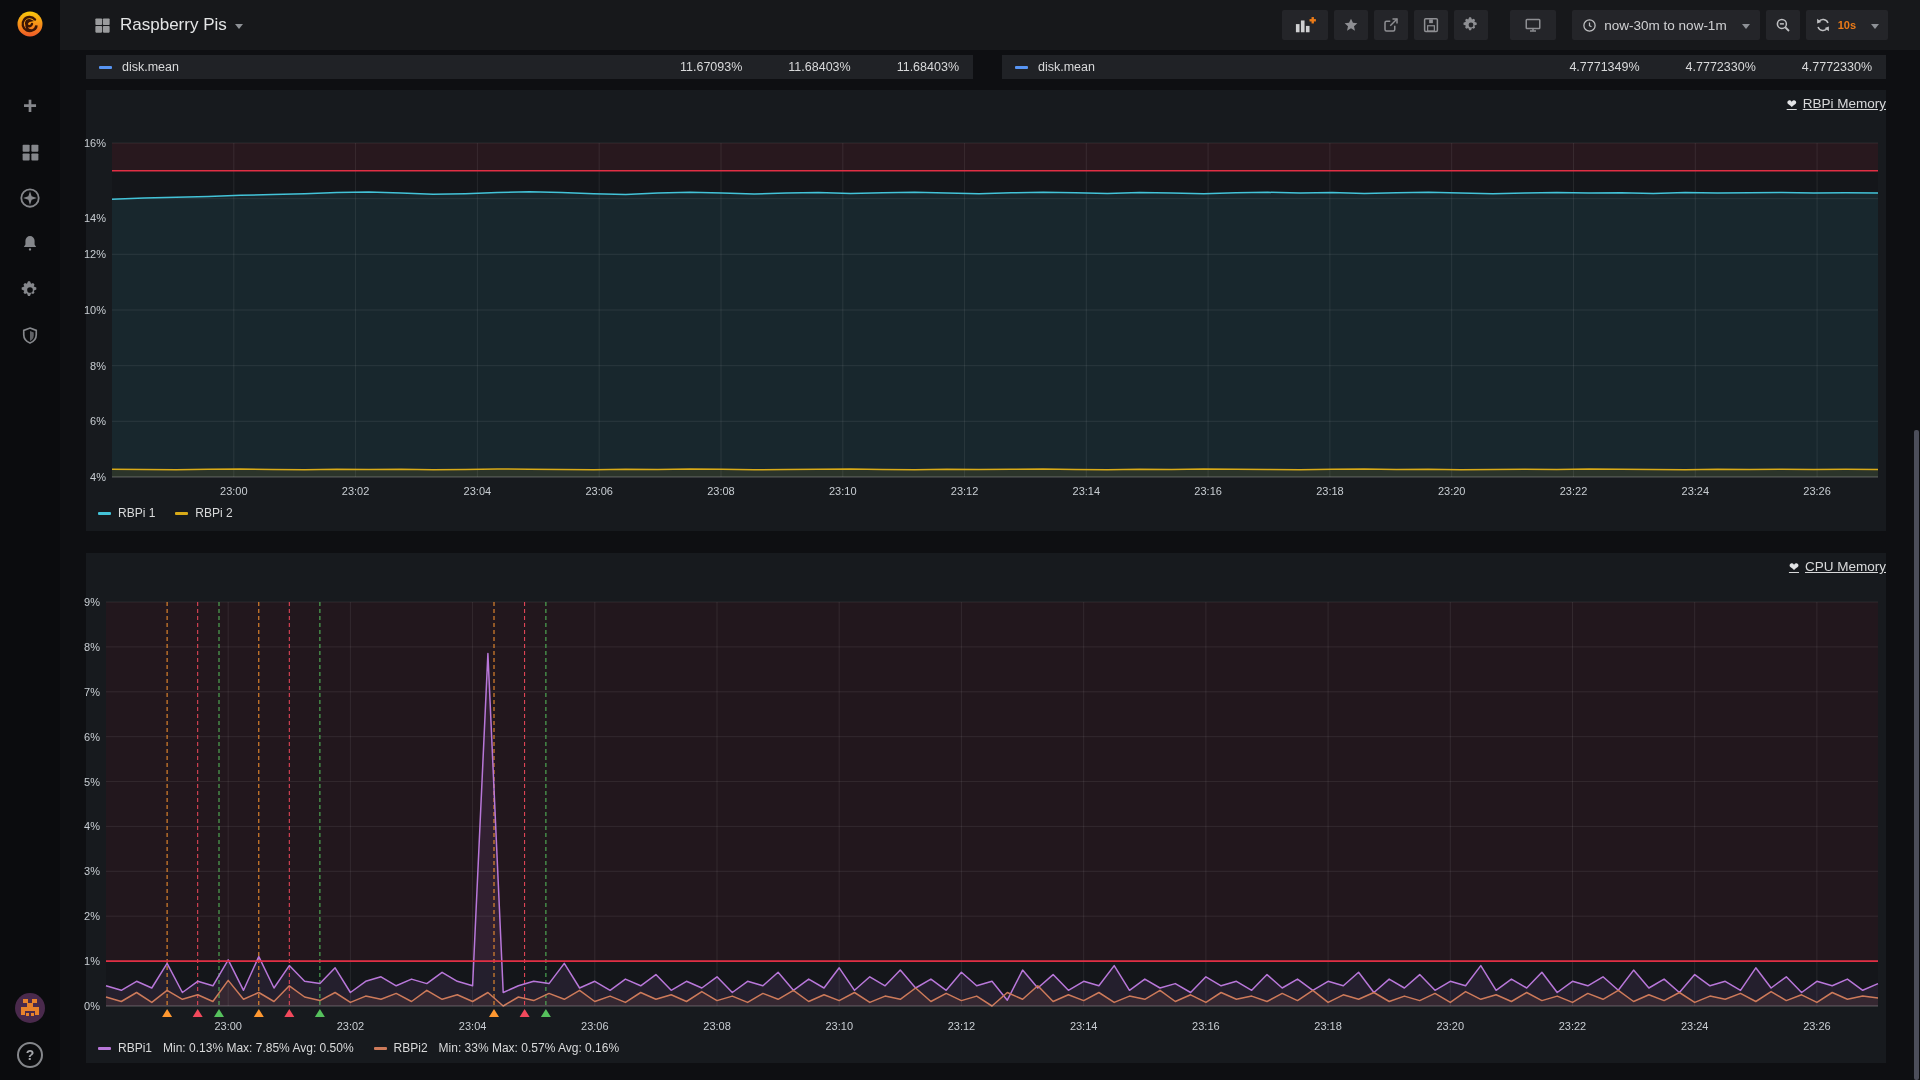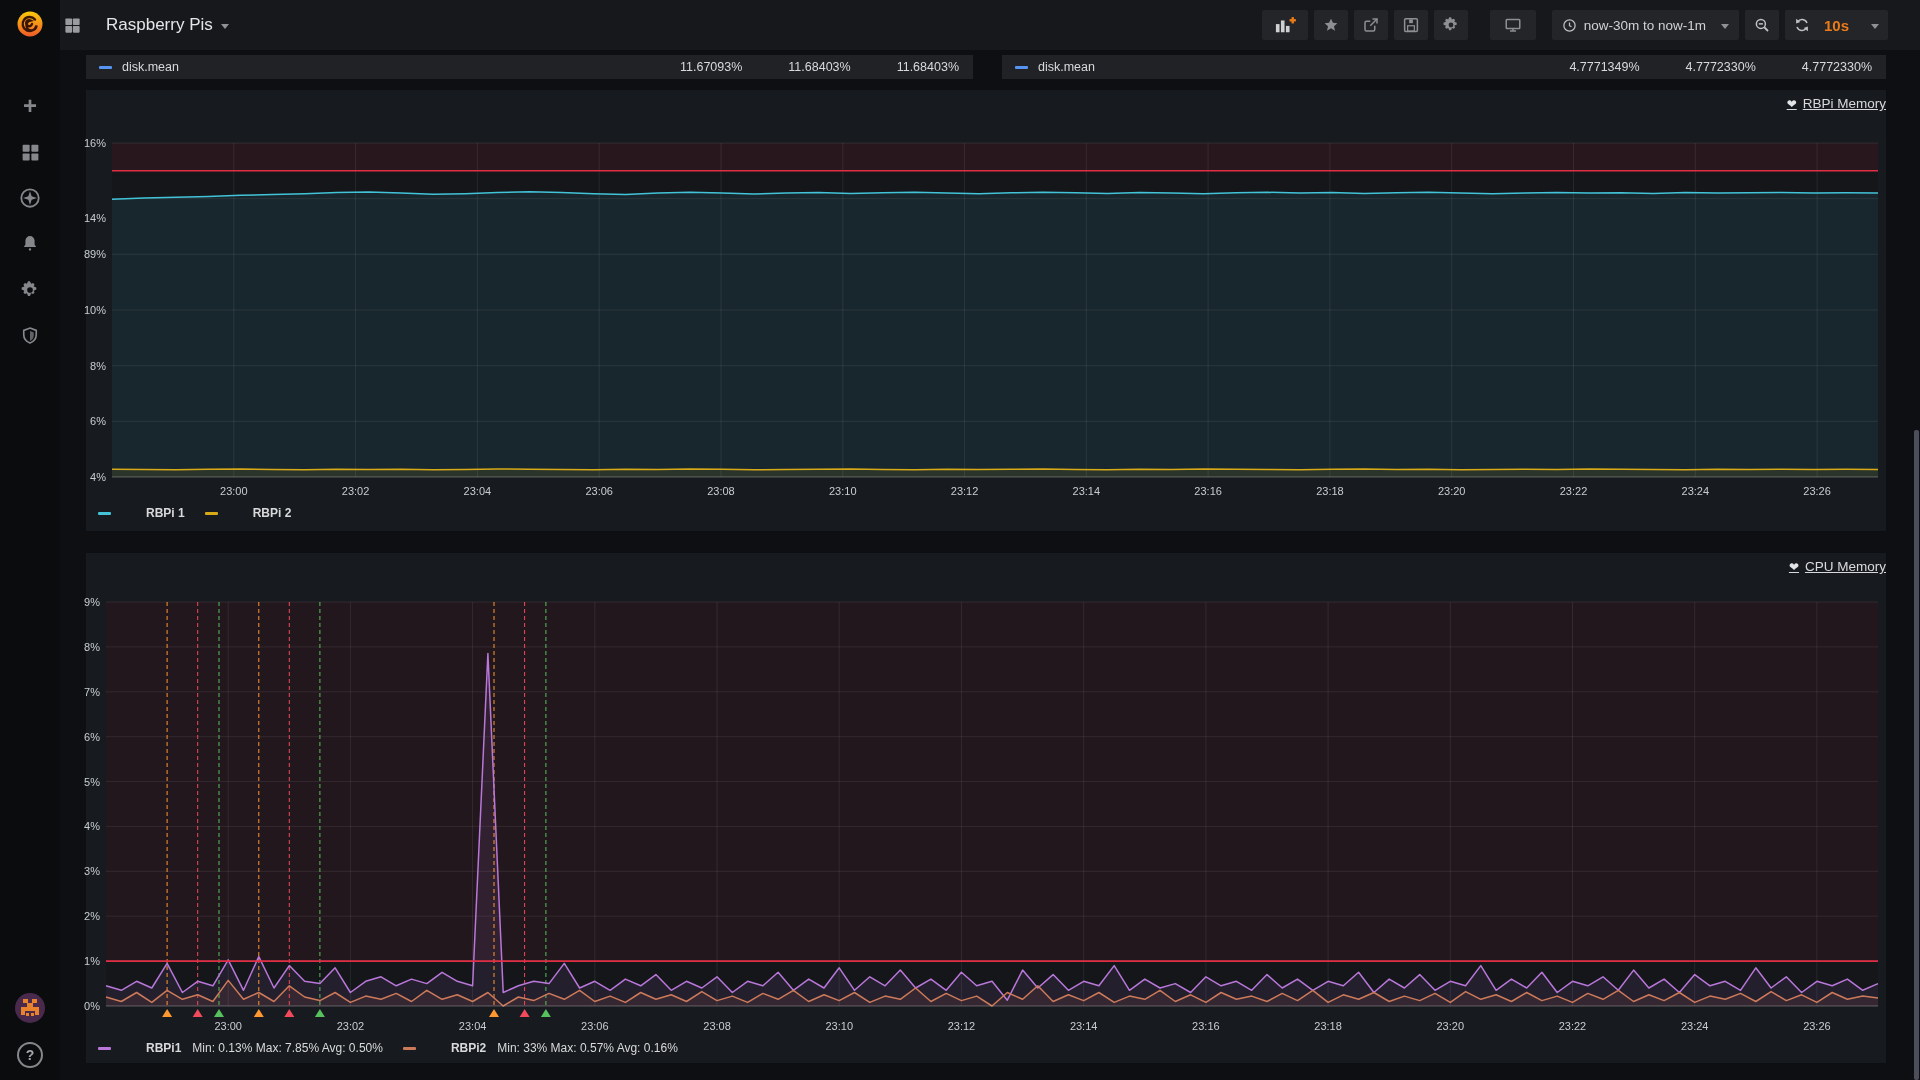--- a/index.html
+++ b/index.html
@@ -13,34 +13,34 @@
   .side-icons{margin-top:56px;display:flex;flex-direction:column;gap:24px;align-items:center;}
   .side-icon{width:22px;height:22px;display:flex;align-items:center;justify-content:center;color:#7d7f83;}
   .plus-glyph{font-size:24px;font-weight:bold;color:#85878b;line-height:20px;}
   .side-bottom{position:absolute;bottom:12px;left:0;width:60px;display:flex;flex-direction:column;
     align-items:center;gap:18px;}
   .help-circle{width:22px;height:22px;border:2px solid #85878b;border-radius:50%;color:#a5a7ab;
     font-size:14px;font-weight:bold;display:flex;align-items:center;justify-content:center;}
 
   
   .navbar{position:absolute;left:60px;top:0;right:0;height:50px;background:#17181b;z-index:4;}
-  .nav-left{position:absolute;left:3px;top:0;height:50px;display:flex;align-items:center;gap:24px;}
+  .nav-left{position:absolute;left:33px;top:0;height:50px;display:flex;align-items:center;gap:8px;}
   .nav-title-wrap{display:flex;align-items:center;cursor:pointer;}
   .nav-title{font-size:17px;color:#e4e5e6;}
   .caret{width:0;height:0;border-left:4px solid transparent;border-right:4px solid transparent;
     border-top:5px solid #8e9196;margin-left:8px;margin-top:3px;}
   .nav-right{position:absolute;right:32px;top:10px;display:flex;align-items:center;gap:6px;}
   .tool-btn{height:30px;min-width:34px;background:#242529;border-radius:2px;display:flex;
     align-items:center;justify-content:center;padding:0 7px;box-sizing:border-box;cursor:pointer;}
   .tool-btn.wide{min-width:46px;}
   .gap-left{margin-left:16px;}
   .time-btn{height:30px;background:#242529;border-radius:2px;display:flex;align-items:center;
     padding:0 10px;margin-left:10px;font-size:13.5px;color:#d0d1d3;gap:7px;cursor:pointer;}
   .refresh-btn{height:30px;background:#242529;border-radius:2px;display:flex;align-items:center;
-    padding:0 9px;font-size:15px;gap:14px;cursor:pointer;}
+    padding:0 9px;font-size:11px;gap:7px;cursor:pointer;}
   .refresh-interval{color:#eb7b18;font-weight:bold;}
 
   
   .dash{position:absolute;left:60px;top:50px;right:0;bottom:0;}
   .stat-panel{position:absolute;top:5px;height:24px;background:#202226;display:flex;align-items:center;
     font-size:12.5px;color:#d8d9da;}
   #stat1{left:26px;width:887px;}
   #stat2{left:942px;width:884px;}
   .stat-dash{width:13px;height:3px;background:#5794f2;margin:0 10px 0 13px;border-radius:1px;}
   .stat-values{margin-left:auto;display:flex;gap:46px;padding-right:14px;}
@@ -50,21 +50,21 @@
   #cpu-panel{left:26px;top:503px;width:1800px;height:510px;}
   .panel-title{position:absolute;top:6px;left:0;right:0;text-align:right;font-size:13.5px;
     color:#d8d9da;z-index:2;cursor:pointer;text-decoration:underline;}
   .heart{color:#e3e4e6;margin-right:6px;font-size:12px;}
 
   .ytick{position:absolute;font-size:11px;color:#c8cdd2;text-align:right;}
   .xtick{position:absolute;width:60px;text-align:center;font-size:11px;color:#c8cdd2;}
   .chart-legend{position:absolute;display:flex;gap:20px;font-size:12px;color:#d8d9da;align-items:center;}
   .legend-item{display:flex;align-items:center;gap:7px;cursor:pointer;}
   .legend-item i{display:inline-block;width:13px;height:3px;border-radius:1px;}
-  .legend-item b{font-weight:bold;margin-left:28px;}
+  .legend-item b{font-weight:normal;}
   .legend-item em{font-style:normal;margin-left:4px;}
 
   .scroll-thumb{position:absolute;right:1px;top:430px;width:5px;height:650px;background:#4c4e5a;
     border-radius:2px;z-index:6;}
   svg{display:block;}
 </style>
 </head>
 <body>
 
 <div class="app">
@@ -280,21 +280,21 @@
           <line x1="1705.1" y1="0" x2="1705.1" y2="334" stroke="rgba(255,255,255,0.08)"></line>
           <polyline points="0,56.2 32.1,55.1 64.2,54.3 96.3,53.4 128.4,52.3 160.5,51.5 192.7,50.7 224.8,49.5 256.9,49.0 289.0,50.1 321.1,51.2 353.2,50.7 385.3,49.5 417.4,48.7 449.5,49.5 481.6,50.7 513.7,51.5 545.9,50.1 578.0,49.3 610.1,50.1 642.2,50.9 674.3,50.1 706.4,49.5 738.5,50.4 770.6,49.8 802.7,49.3 834.8,50.1 866.9,50.7 899.1,49.8 931.2,49.3 963.3,49.8 995.4,50.4 1027.5,49.5 1059.6,50.1 1091.7,50.7 1123.8,49.8 1155.9,49.3 1188.0,50.1 1220.1,49.5 1252.3,50.4 1284.4,49.8 1316.5,49.3 1348.6,50.1 1380.7,50.7 1412.8,50.1 1444.9,49.5 1477.0,50.1 1509.1,49.8 1541.2,50.4 1573.3,49.5 1605.5,50.1 1637.6,49.8 1669.7,49.5 1701.8,50.1 1733.9,49.8 1766.0,50.1" fill="none" stroke="#43c3d8" stroke-width="1.5" stroke-linejoin="round"></polyline>
           <polyline points="0,326.2 32.1,326.5 64.2,326.8 96.3,326.2 128.4,325.9 160.5,326.5 192.7,326.8 224.8,326.2 256.9,326.5 289.0,326.2 321.1,326.8 353.2,326.5 385.3,325.9 417.4,326.2 449.5,326.5 481.6,326.8 513.7,326.2 545.9,326.5 578.0,325.9 610.1,326.2 642.2,326.8 674.3,326.5 706.4,326.2 738.5,325.9 770.6,326.5 802.7,326.8 834.8,326.2 866.9,326.5 899.1,326.2 931.2,325.9 963.3,326.5 995.4,326.8 1027.5,326.2 1059.6,326.5 1091.7,325.9 1123.8,326.2 1155.9,326.5 1188.0,326.8 1220.1,326.2 1252.3,325.9 1284.4,326.5 1316.5,326.2 1348.6,326.8 1380.7,326.5 1412.8,326.2 1444.9,326.5 1477.0,325.9 1509.1,326.2 1541.2,326.5 1573.3,326.8 1605.5,326.2 1637.6,326.5 1669.7,326.2 1701.8,326.5 1733.9,326.2 1766.0,326.5" fill="none" stroke="#d8aa18" stroke-width="1.5" stroke-linejoin="round"></polyline>
           <line x1="0" y1="27.8" x2="1766" y2="27.8" stroke="#e02f44" stroke-width="1.6"></line>
           <line x1="0" y1="334" x2="1766" y2="334" stroke="rgba(255,255,255,0.22)"></line>
         </svg>
         <div class="ytick" style="left: -20px; width: 40px; top: 381px;">4%</div>
         <div class="ytick" style="left: -20px; width: 40px; top: 325.333px;">6%</div>
         <div class="ytick" style="left: -20px; width: 40px; top: 269.667px;">8%</div>
         <div class="ytick" style="left: -20px; width: 40px; top: 214px;">10%</div>
-        <div class="ytick" style="left: -20px; width: 40px; top: 158.333px;">89%</div>
+        <div class="ytick" style="left: -20px; width: 40px; top: 158.333px;">12%</div>
         <div class="ytick" style="left: -20px; width: 40px; top: 102.667px; margin-top: 19px;">14%</div>
         <div class="ytick" style="left: -20px; width: 40px; top: 47px;">16%</div>
         <div class="xtick" style="left: 117.793px; top: 395px;">23:00</div>
         <div class="xtick" style="left: 239.586px; top: 395px;">23:02</div>
         <div class="xtick" style="left: 361.379px; top: 395px;">23:04</div>
         <div class="xtick" style="left: 483.172px; top: 395px;">23:06</div>
         <div class="xtick" style="left: 604.966px; top: 395px;">23:08</div>
         <div class="xtick" style="left: 726.759px; top: 395px;">23:10</div>
         <div class="xtick" style="left: 848.552px; top: 395px;">23:12</div>
         <div class="xtick" style="left: 970.345px; top: 395px;">23:14</div>

